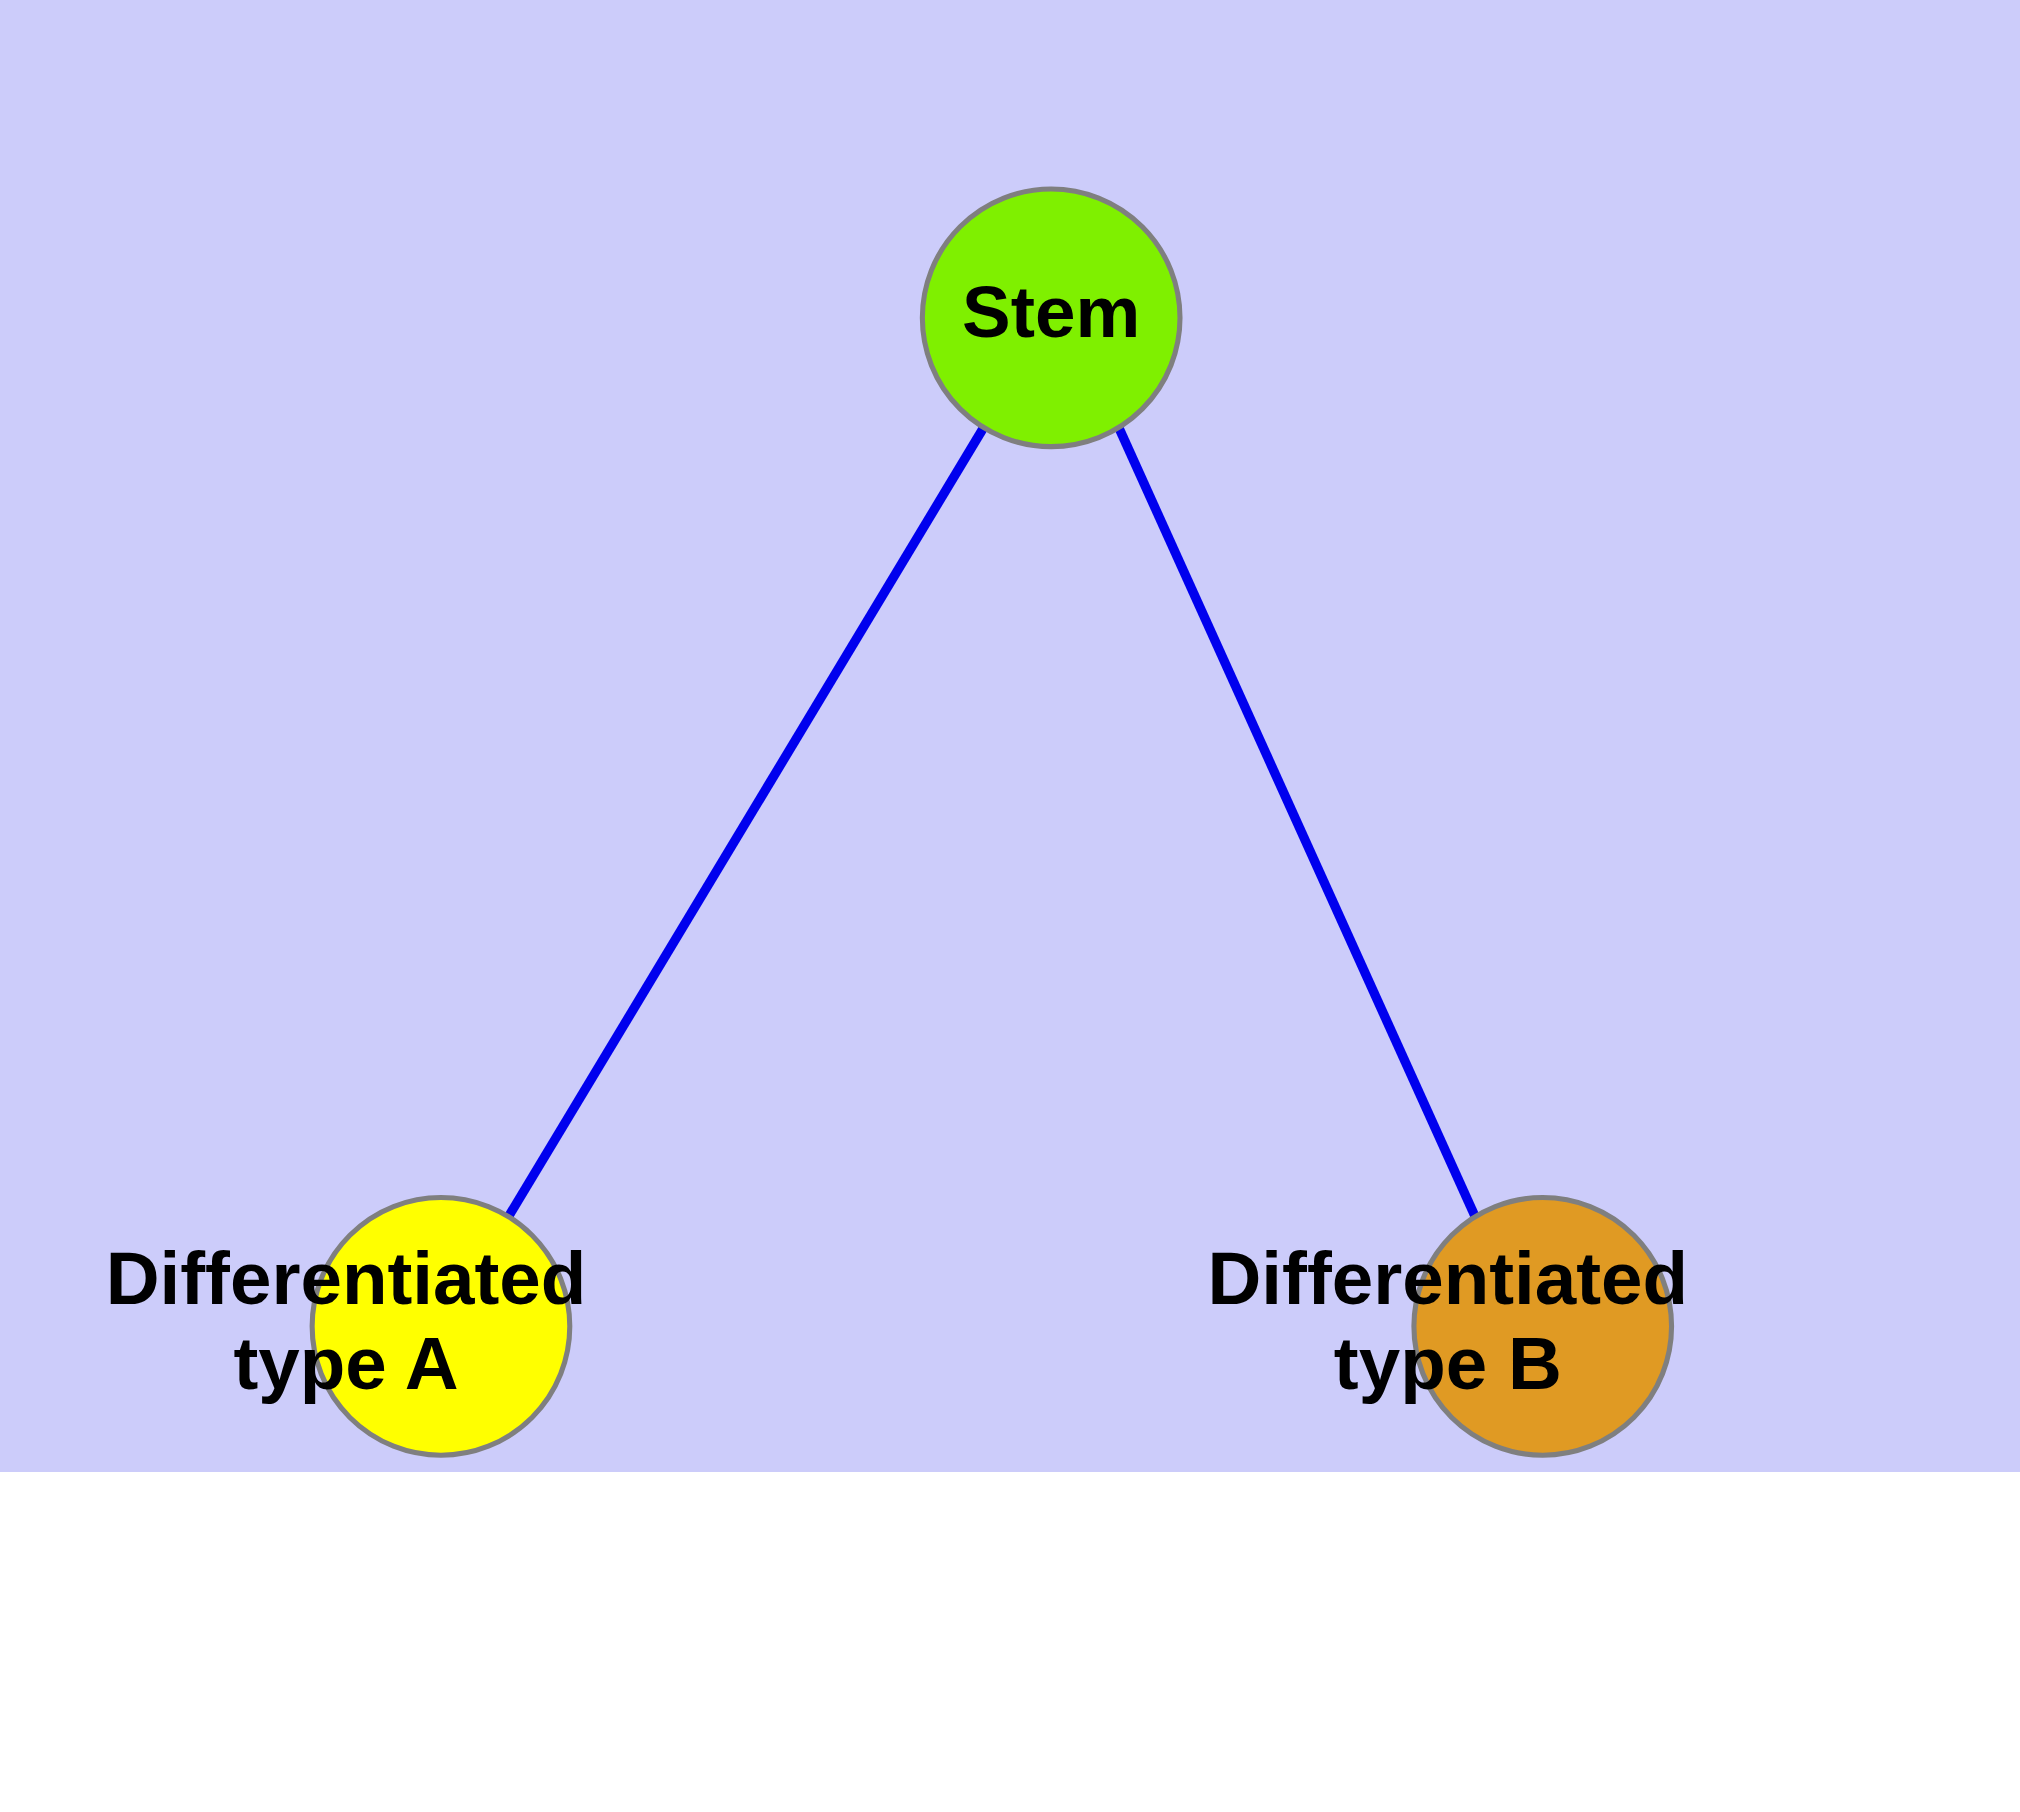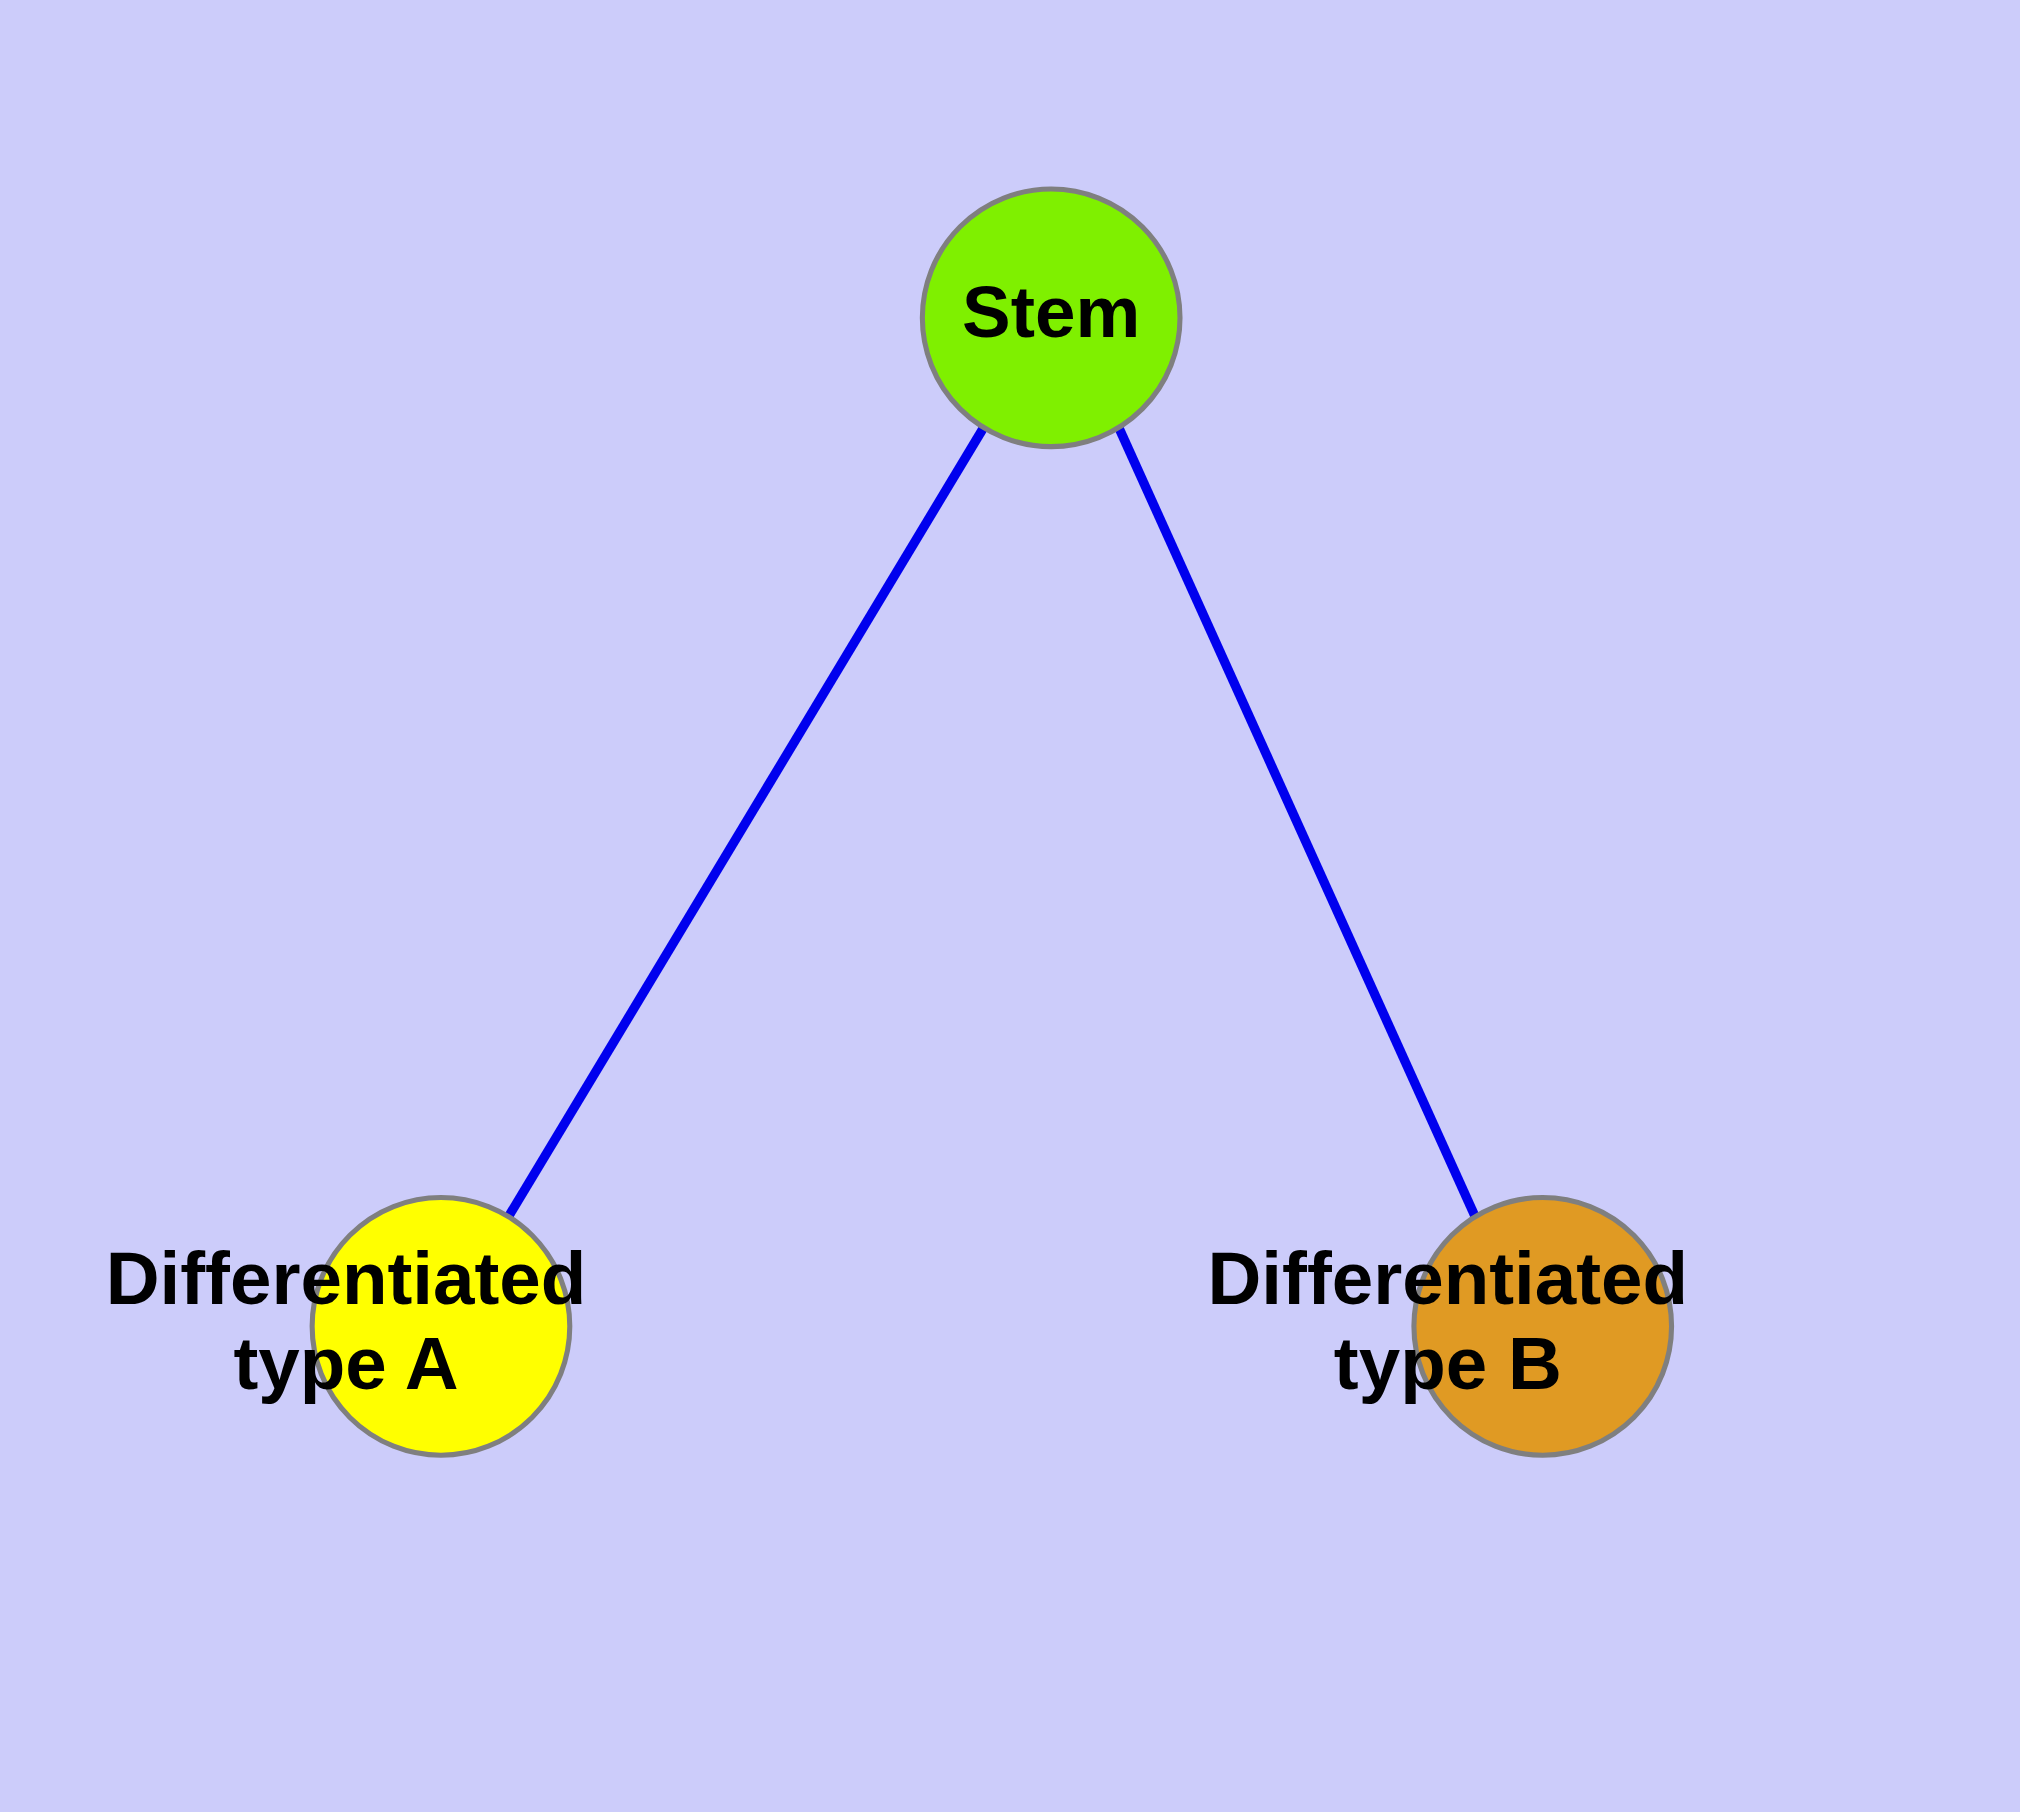--- a/index.html
+++ b/index.html
@@ -3,21 +3,21 @@
 <meta charset="utf-8">
 <style>
   html, body {
     margin: 0;
     padding: 0;
     background: #ffffff;
   }
   #canvas {
     position: relative;
     width: 2021px;
-    height: 1812px;
+    height: 1472px;
     overflow: hidden;
     font-family: "Liberation Sans", sans-serif;
   }
   #bg-rect {
     position: absolute;
     left: 0;
     top: 0;
     width: 100%;
     height: 100%;
     background: #ccccfa;

